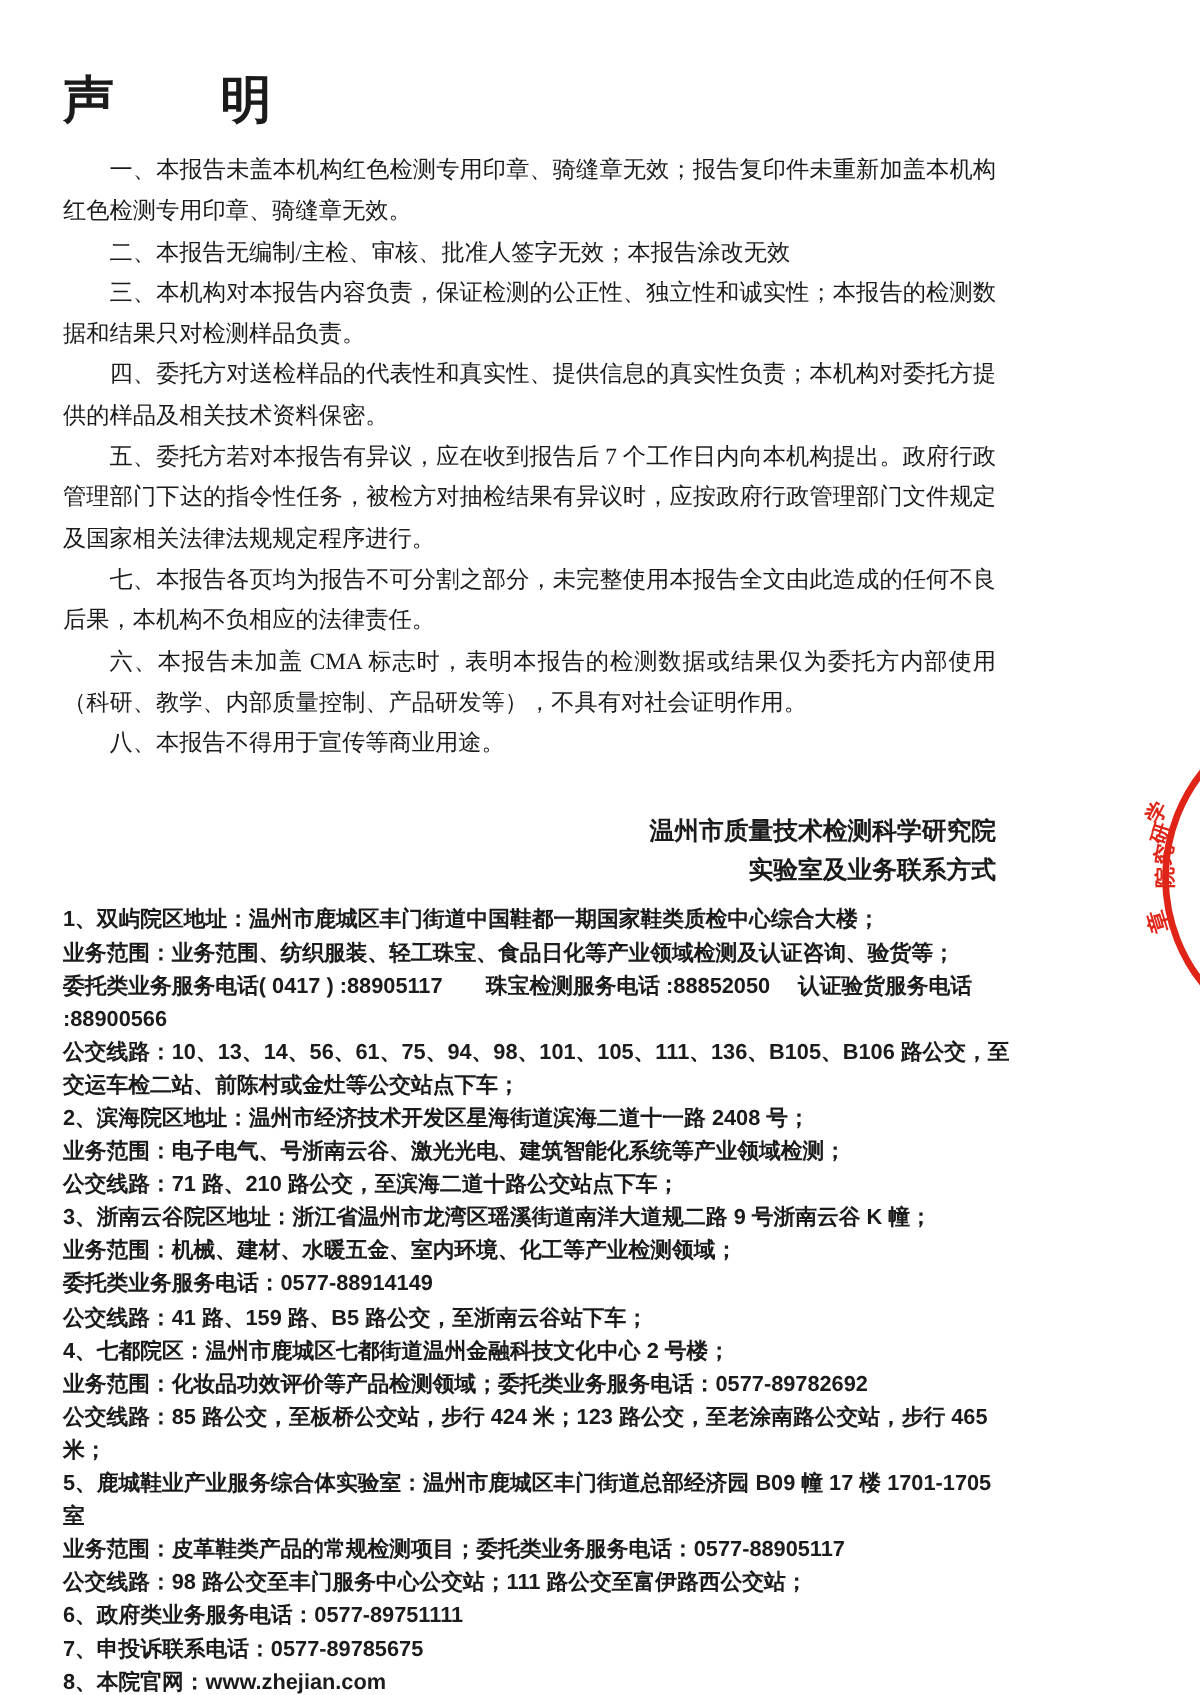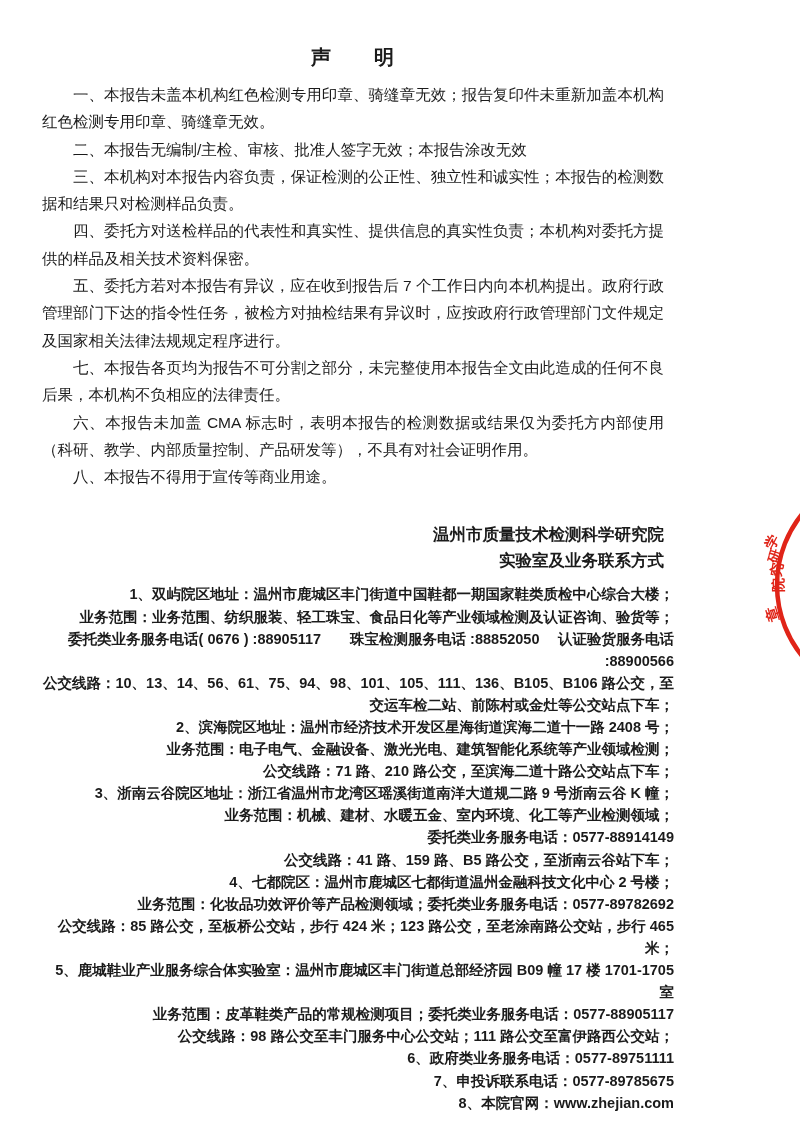--- a/index.html
+++ b/index.html
@@ -9,51 +9,51 @@
     position:relative;
     overflow:hidden;
     font-family:"Liberation Serif", serif;
     color:#1b1b1b;
   }
   .page {
     position:absolute; left:42px; top:0; width:622px;
   }
   .decl-title {
     margin-top:44px;
-    text-align:center;
-    font-size:20px;
+    text-align:left;
+    font-size:34px;
     font-weight:bold;
     letter-spacing:1px;
     font-family:"Liberation Serif", serif;
   }
   .decl-body { margin-top:10px; }
   .decl-body p {
     font-size:15.5px;
     line-height:27.3px;
     text-align:justify;
     text-indent:2em;
-    font-family:Liberation Sans, sans-serif;
+    font-family:Liberation Serif, serif;
   }
   .org-head {
     margin-top:32px;
     text-align:right;
     font-weight:bold;
     font-size:16.5px;
     line-height:26px;
     font-family:"Liberation Serif", serif;
   }
   .contact {
     margin-top:9px;
     width:632px;
     font-family:"Liberation Sans", sans-serif;
     font-weight:bold;
     font-size:14.5px;
     line-height:22.1px;
   }
-  .contact p { text-align:right; }
+  .contact p { text-align:left; }
   .seal {
     position:absolute;
     left:680px; top:460px;
     width:120px; height:250px;
     pointer-events:none;
   }
   .seal text {
     font-family:"Liberation Serif", serif;
     font-weight:bold;
     font-size:14px;
@@ -80,24 +80,24 @@
     </div>
 
   <div class="org-head">温州市质量技术检测科学研究院</div>
 
   <div class="org-head" style="margin-top:0;">实验室及业务联系方式</div>
 
   <div class="contact">
 
   <p>1、双屿院区地址：温州市鹿城区丰门街道中国鞋都一期国家鞋类质检中心综合大楼；</p>
       <p>业务范围：业务范围、纺织服装、轻工珠宝、食品日化等产业领域检测及认证咨询、验货等；</p>
-      <p>委托类业务服务电话( 0676 ) :88905117　　珠宝检测服务电话 :88852050　 认证验货服务电话 :88900566</p>
+      <p>委托类业务服务电话( 0417 ) :88905117　　珠宝检测服务电话 :88852050　 认证验货服务电话 :88900566</p>
       <p>公交线路：10、13、14、56、61、75、94、98、101、105、111、136、B105、B106 路公交，至交运车检二站、前陈村或金灶等公交站点下车；</p>
       <p>2、滨海院区地址：温州市经济技术开发区星海街道滨海二道十一路 2408 号；</p>
-      <p>业务范围：电子电气、金融设备、激光光电、建筑智能化系统等产业领域检测；</p>
+      <p>业务范围：电子电气、号浙南云谷、激光光电、建筑智能化系统等产业领域检测；</p>
       <p>公交线路：71 路、210 路公交，至滨海二道十路公交站点下车；</p>
       <p>3、浙南云谷院区地址：浙江省温州市龙湾区瑶溪街道南洋大道规二路 9 号浙南云谷 K 幢；</p>
       <p>业务范围：机械、建材、水暖五金、室内环境、化工等产业检测领域；</p>
       <p>委托类业务服务电话：0577-88914149</p>
       <p>公交线路：41 路、159 路、B5 路公交，至浙南云谷站下车；</p>
       <p>4、七都院区：温州市鹿城区七都街道温州金融科技文化中心 2 号楼；</p>
       <p>业务范围：化妆品功效评价等产品检测领域；委托类业务服务电话：0577-89782692</p>
       <p>公交线路：85 路公交，至板桥公交站，步行 424 米；123 路公交，至老涂南路公交站，步行 465 米；</p>
       <p>5、鹿城鞋业产业服务综合体实验室：温州市鹿城区丰门街道总部经济园 B09 幢 17 楼 1701-1705 室</p>
       <p>业务范围：皮革鞋类产品的常规检测项目；委托类业务服务电话：0577-88905117</p>

